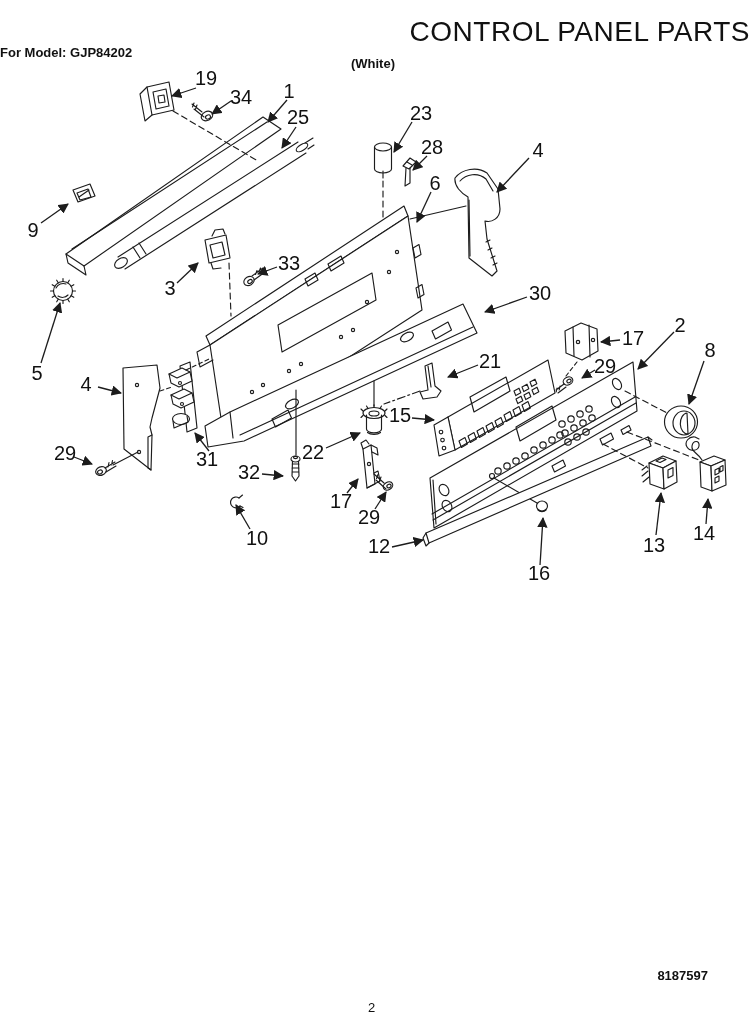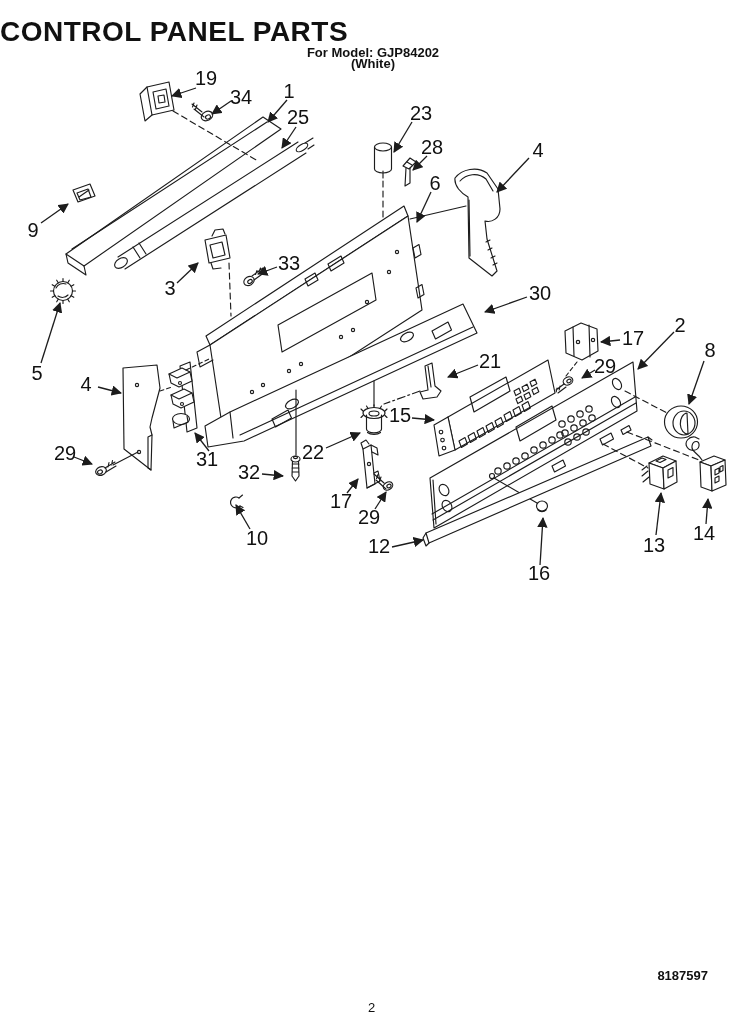--- a/index.html
+++ b/index.html
@@ -1,20 +1,20 @@
 <!DOCTYPE html>
 <html><head>
 <meta charset="utf-8">
 <style>
   html,body{margin:0;padding:0;background:#fff;}
   .sheet{position:relative;width:750px;height:1036px;background:#ffffff;overflow:hidden;
          font-family:"Liberation Sans", sans-serif;color:#111;}
-  .title{position:absolute;top:16px;left:0;width:750px;text-align:left;
-         font-size:28px;font-weight:bold;letter-spacing:.5px;}
-  .sub1{position:absolute;top:45px;left:0;width:746px;text-align:center;
+  .title{position:absolute;top:16px;left:0;width:750px;text-align:right;
+         font-size:28px;font-weight:normal;letter-spacing:.5px;}
+  .sub1{position:absolute;top:45px;left:0;width:746px;text-align:left;
         font-size:13px;font-weight:bold;}
   .sub2{position:absolute;top:56px;left:0;width:746px;text-align:center;
         font-size:13px;font-weight:bold;}
   .footer-page{position:absolute;top:1000px;left:368px;font-size:13px;}
   .footer-doc{position:absolute;top:968px;right:42px;font-size:13px;font-weight:bold;}
   svg.diagram{position:absolute;top:0;left:0;}
   svg .ink{stroke:#1c1c1c;fill:none;stroke-width:1.15;stroke-linecap:round;stroke-linejoin:round;}
   svg .fillw{fill:#ffffff;}
   svg .dash{stroke-dasharray:6 4;}
   svg .dashs{stroke-dasharray:4 3;}

